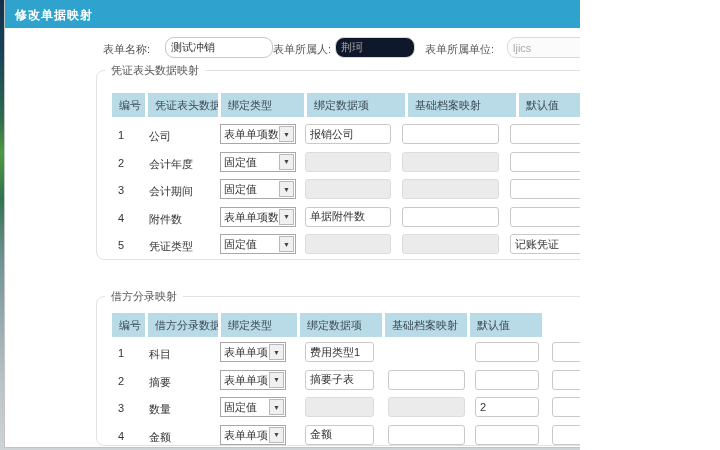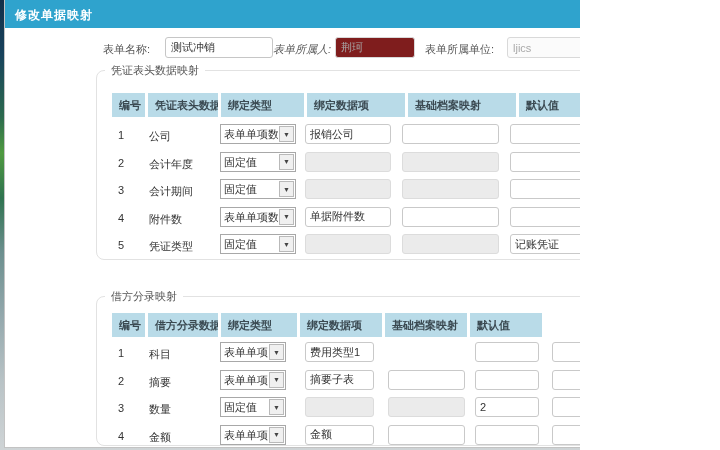--- a/index.html
+++ b/index.html
@@ -9,33 +9,33 @@
   .dialog{position:absolute;left:4px;top:0;width:714px;height:448px;background:#fff;
     border:1px solid #c3c3c3;border-top:none;}
   .titlebar{position:absolute;left:0;top:0;right:0;height:28px;background:#2fa3cd;}
   .title{position:absolute;left:10px;top:7px;font-size:12px;font-weight:bold;color:#fff;letter-spacing:1px;}
   .close-btn{position:absolute;right:-14px;top:-11px;width:42px;height:42px;border-radius:50%;
     background:#1d3b55;display:flex;align-items:center;justify-content:center;cursor:pointer;z-index:5;}
   .close-x{color:#fff;font-size:15px;position:relative;left:-4px;top:3px;}
   
   .lbl{position:absolute;top:42px;font-size:11px;color:#555;}
   .lbl-name{left:98px;width:58px;text-align:left;}
-  .lbl-owner{left:262px;width:64px;text-align:right;font-style:italic;}
+  .lbl-owner{left:262px;width:64px;text-align:right;}
   .lbl-unit{left:420px;width:82px;}
-  .inp{position:absolute;top:37px;height:21px;border:1px solid #c6c6c6;border-radius:3px;
+  .inp{position:absolute;top:37px;height:21px;border:1px solid #c6c6c6;border-radius:9px;
     font-size:11px;color:#333;padding:0 5px;background:#fff;font-family:inherit;outline:none;}
   .inp-name{left:160px;width:108px;}
-  .inp-owner{left:330px;width:80px;color:#a9a9a9;background:#7f1d1d;border-color:#d9d9d9;}
+  .inp-owner{left:330px;width:80px;color:#a9a9a9;background:#0f172a;border-color:#d9d9d9;}
   .inp-unit{left:502px;width:95px;color:#a9a9a9;background:#fbfbfb;border-color:#d9d9d9;}
   
   .fieldset{position:absolute;left:91px;border:1px solid #e2e2e2;border-radius:8px;background:#fff;}
   .fs1{top:70px;width:510px;height:190px;}
   .fs2{top:296px;width:515px;height:150px;}
   .legend{position:absolute;top:-8px;left:8px;background:#fff;padding:0 6px;font-size:11px;color:#555;}
-  .thead{position:absolute;left:0;top:22px;right:0;height:24px;font-weight:bold;}
+  .thead{position:absolute;left:0;top:22px;right:0;height:24px;}
   .fs2 .thead{top:16px;}
   .hcell{position:absolute;top:0;height:24px;background:#b9dbe8;color:#3b4a52;
     font-size:11px;line-height:24px;padding-left:7px;overflow:hidden;white-space:nowrap;}
   .fs1 .hcell:nth-child(1){left:15px;width:33px;}
   .fs1 .hcell:nth-child(2){left:51px;width:70px;}
   .fs1 .hcell:nth-child(3){left:124px;width:83px;}
   .fs1 .hcell:nth-child(4){left:210px;width:98px;}
   .fs1 .hcell:nth-child(5){left:311px;width:108px;}
   .fs1 .hcell:nth-child(6){left:422px;width:84px;}
   .fs2 .hcell:nth-child(1){left:15px;width:33px;}

